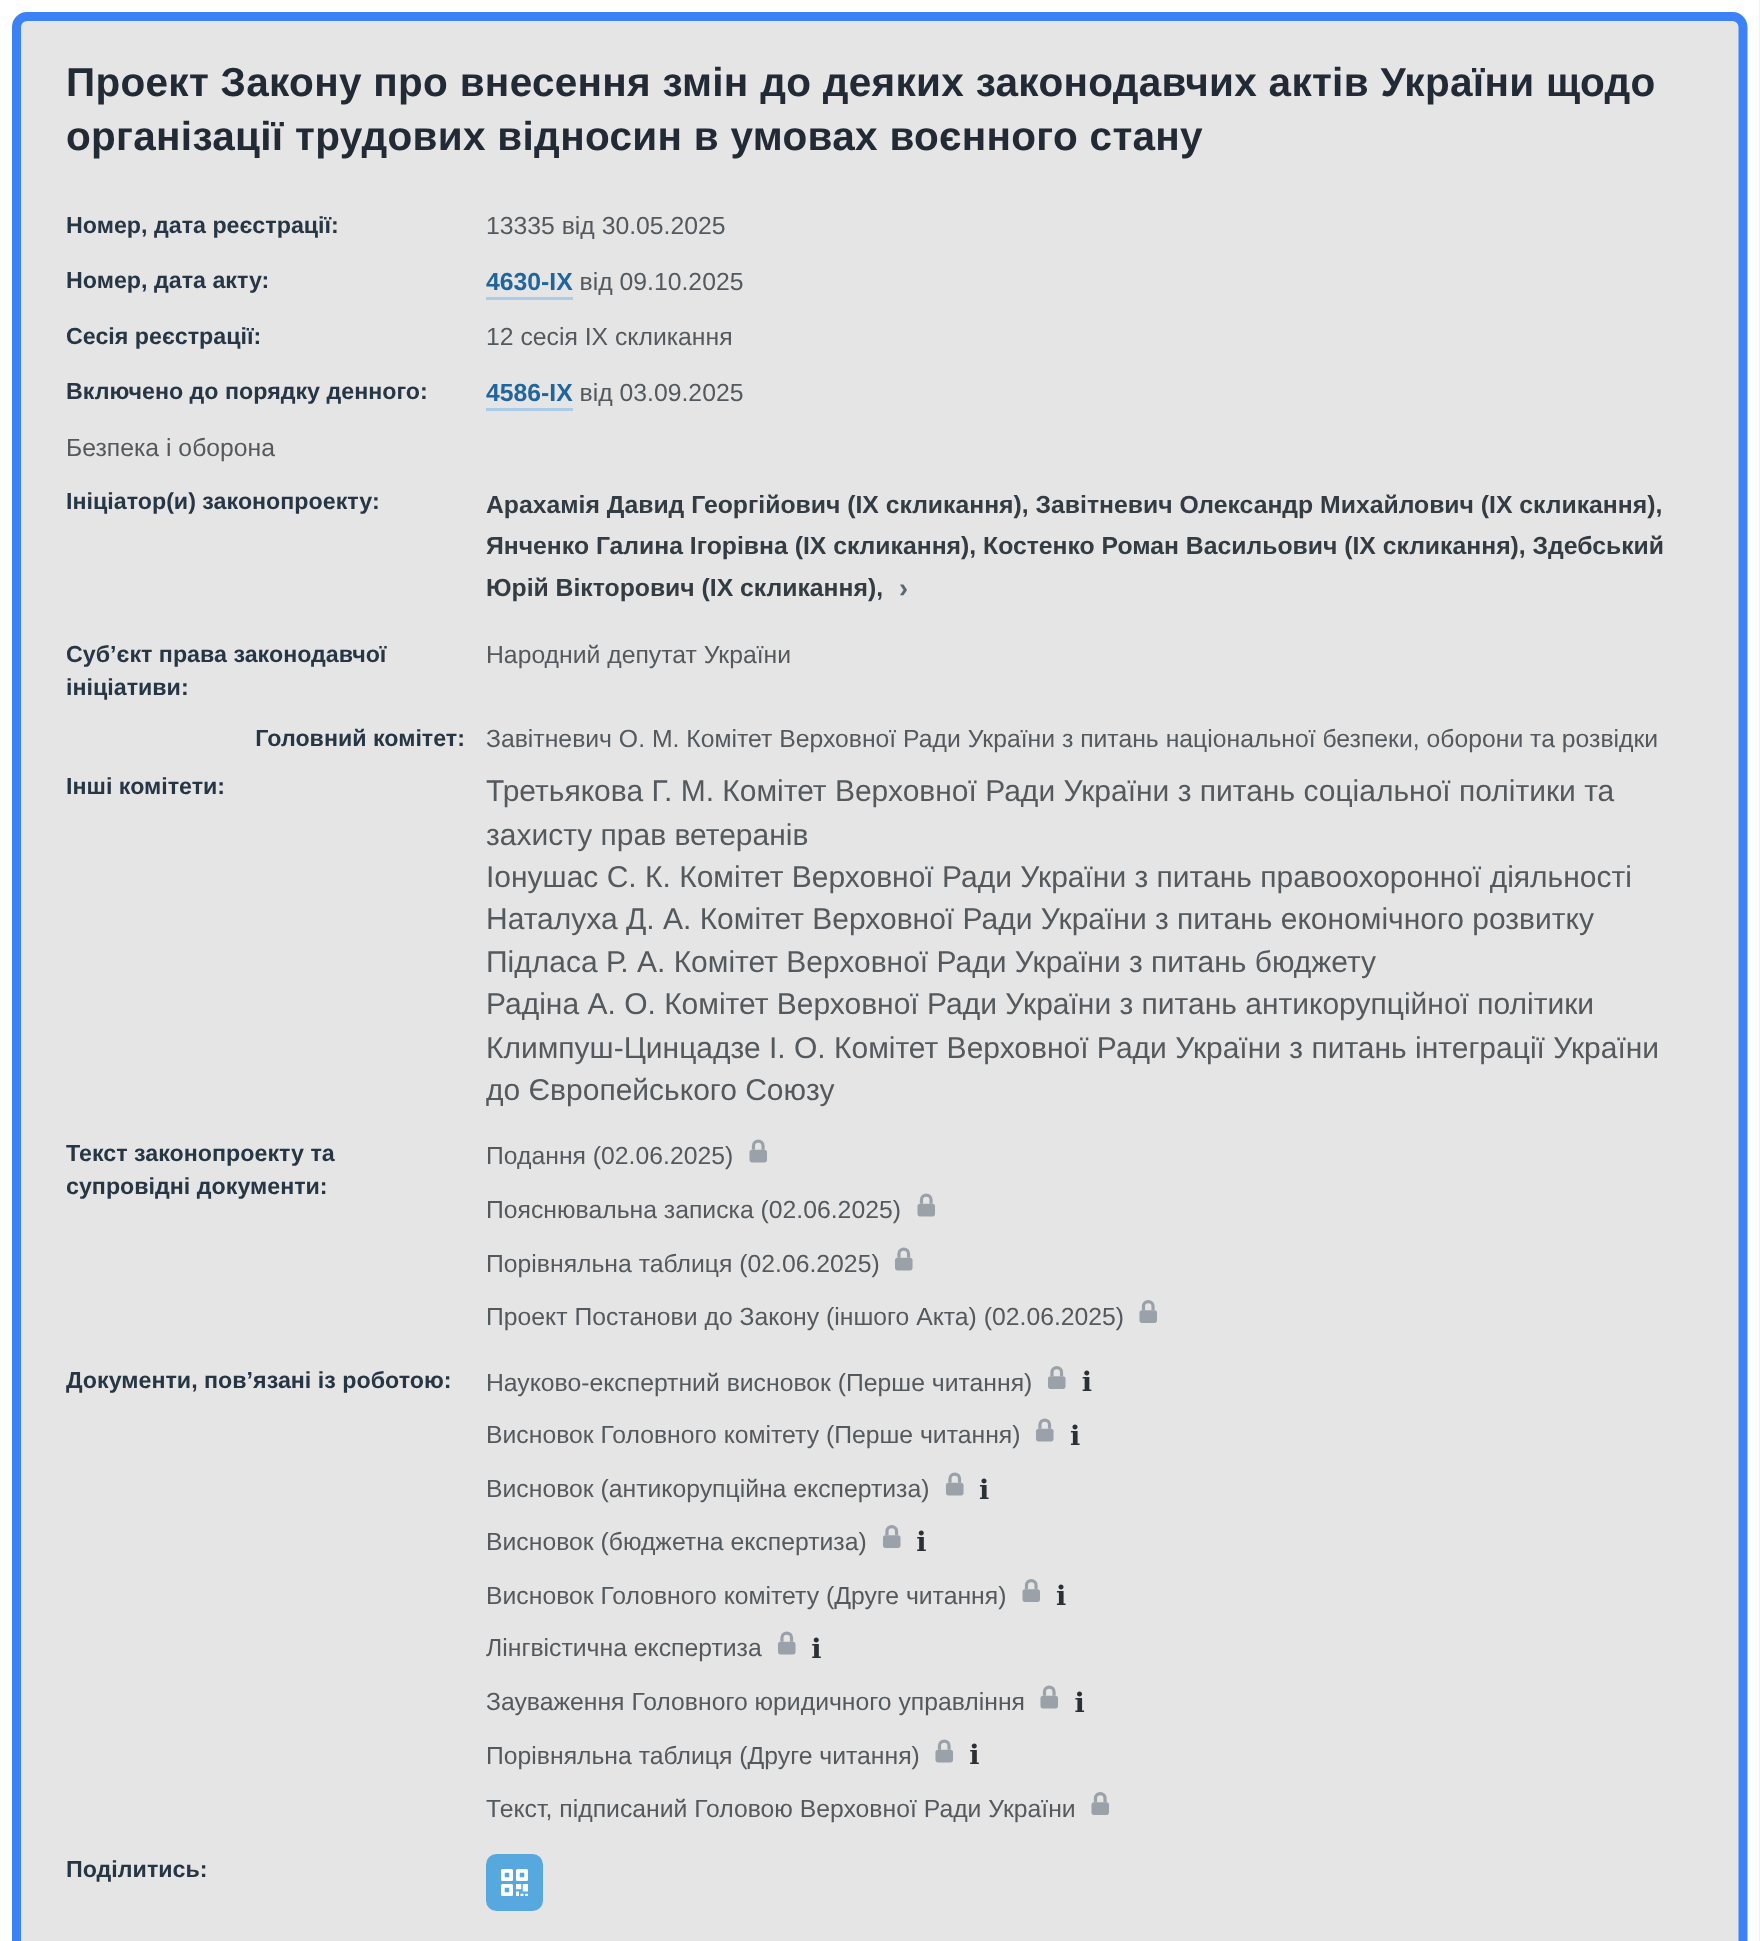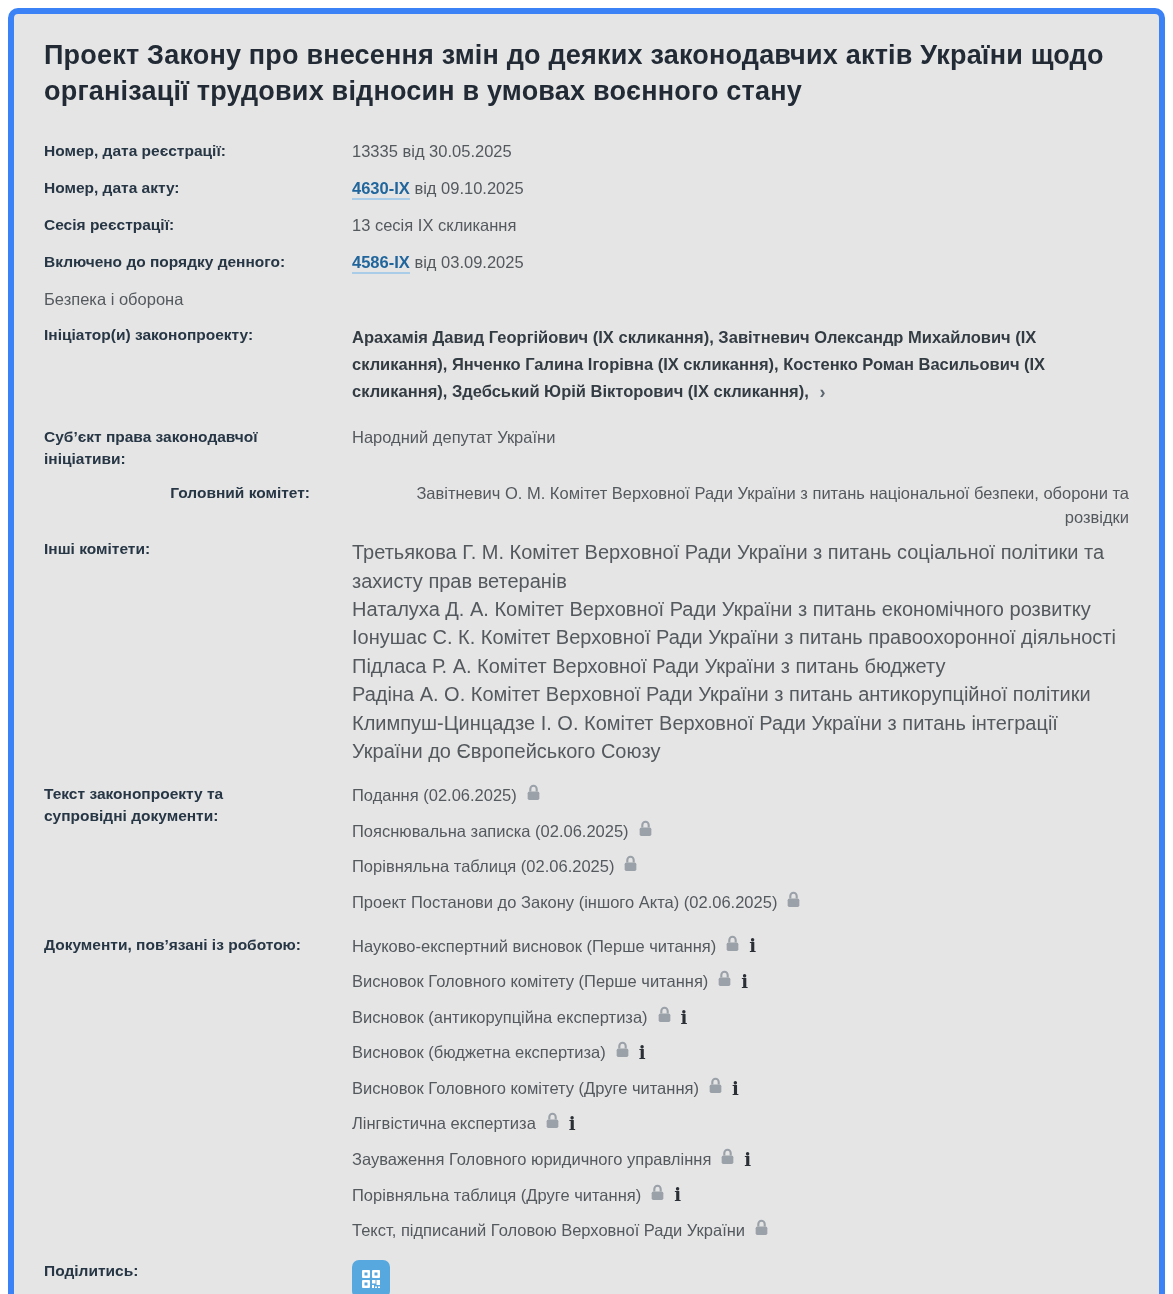--- a/index.html
+++ b/index.html
@@ -13,21 +13,21 @@
     border:6px solid #3b82f6; border-radius:10px; background:#e5e5e5;
   }
   .main-card { margin:8px 8px 0 8px; padding:24px 30px 26px 30px; }
 
   h1.bill-title {
     margin:0 0 30px 0; max-width:1060px;
     font-size:27px; line-height:1.33; font-weight:bold;
     color:#222b35; letter-spacing:.2px;
   }
 
-  .frow { display:flex; align-items:flex-start; margin-bottom:13px;gap:28px; }
+  .frow { display:flex; align-items:flex-start; margin-bottom:13px; }
   .flabel {
     flex:0 0 280px; padding-right:14px;
     font-weight:bold; font-size:15.5px; line-height:1.4; color:#273645;
   }
   .fvalue { font-size:16.5px; line-height:1.45; color:#54595e; }
 
   .doclink {
     color:#20669c; font-weight:bold; text-decoration:none;
     border-bottom:2px solid #a9cde9; padding-bottom:1px; cursor:pointer;
   }
@@ -90,21 +90,21 @@
   <div class="frow">
     <div class="flabel">Номер, дата акту:</div>
     <div class="fvalue">
       <a class="doclink">4630-ІХ</a>
       <span>від 09.10.2025</span>
     </div>
   </div>
 
   <div class="frow">
     <div class="flabel">Сесія реєстрації:</div>
-    <div class="fvalue">13 сесія ІХ скликання</div>
+    <div class="fvalue">12 сесія ІХ скликання</div>
   </div>
 
   <div class="frow">
     <div class="flabel">Включено до порядку денного:</div>
     <div class="fvalue">
       <a class="doclink">4586-ІХ</a>
       <span>від 03.09.2025</span>
     </div>
   </div>
 
@@ -127,22 +127,22 @@
 
   <div class="frow mb8">
     <div class="flabel">Головний комітет:</div>
     <div class="fvalue">Завітневич О. М. Комітет Верховної Ради України з питань національної безпеки, оборони та розвідки</div>
   </div>
 
   <div class="frow mb18">
     <div class="flabel">Інші комітети:</div>
     <div class="fvalue committees">
       <div>Третьякова Г. М. Комітет Верховної Ради України з питань соціальної політики та захисту прав ветеранів</div>
+      <div>Іонушас С. К. Комітет Верховної Ради України з питань правоохоронної діяльності</div>
       <div>Наталуха Д. А. Комітет Верховної Ради України з питань економічного розвитку</div>
-      <div>Іонушас С. К. Комітет Верховної Ради України з питань правоохоронної діяльності</div>
       <div>Підласа Р. А. Комітет Верховної Ради України з питань бюджету</div>
       <div>Радіна А. О. Комітет Верховної Ради України з питань антикорупційної політики</div>
       <div>Климпуш-Цинцадзе І. О. Комітет Верховної Ради України з питань інтеграції України до Європейського Союзу</div>
     </div>
   </div>
 
   <div class="frow mb18">
     <div class="flabel">Текст законопроекту та супровідні документи:</div>
     <div class="fvalue">
       <div class="doc-item">

